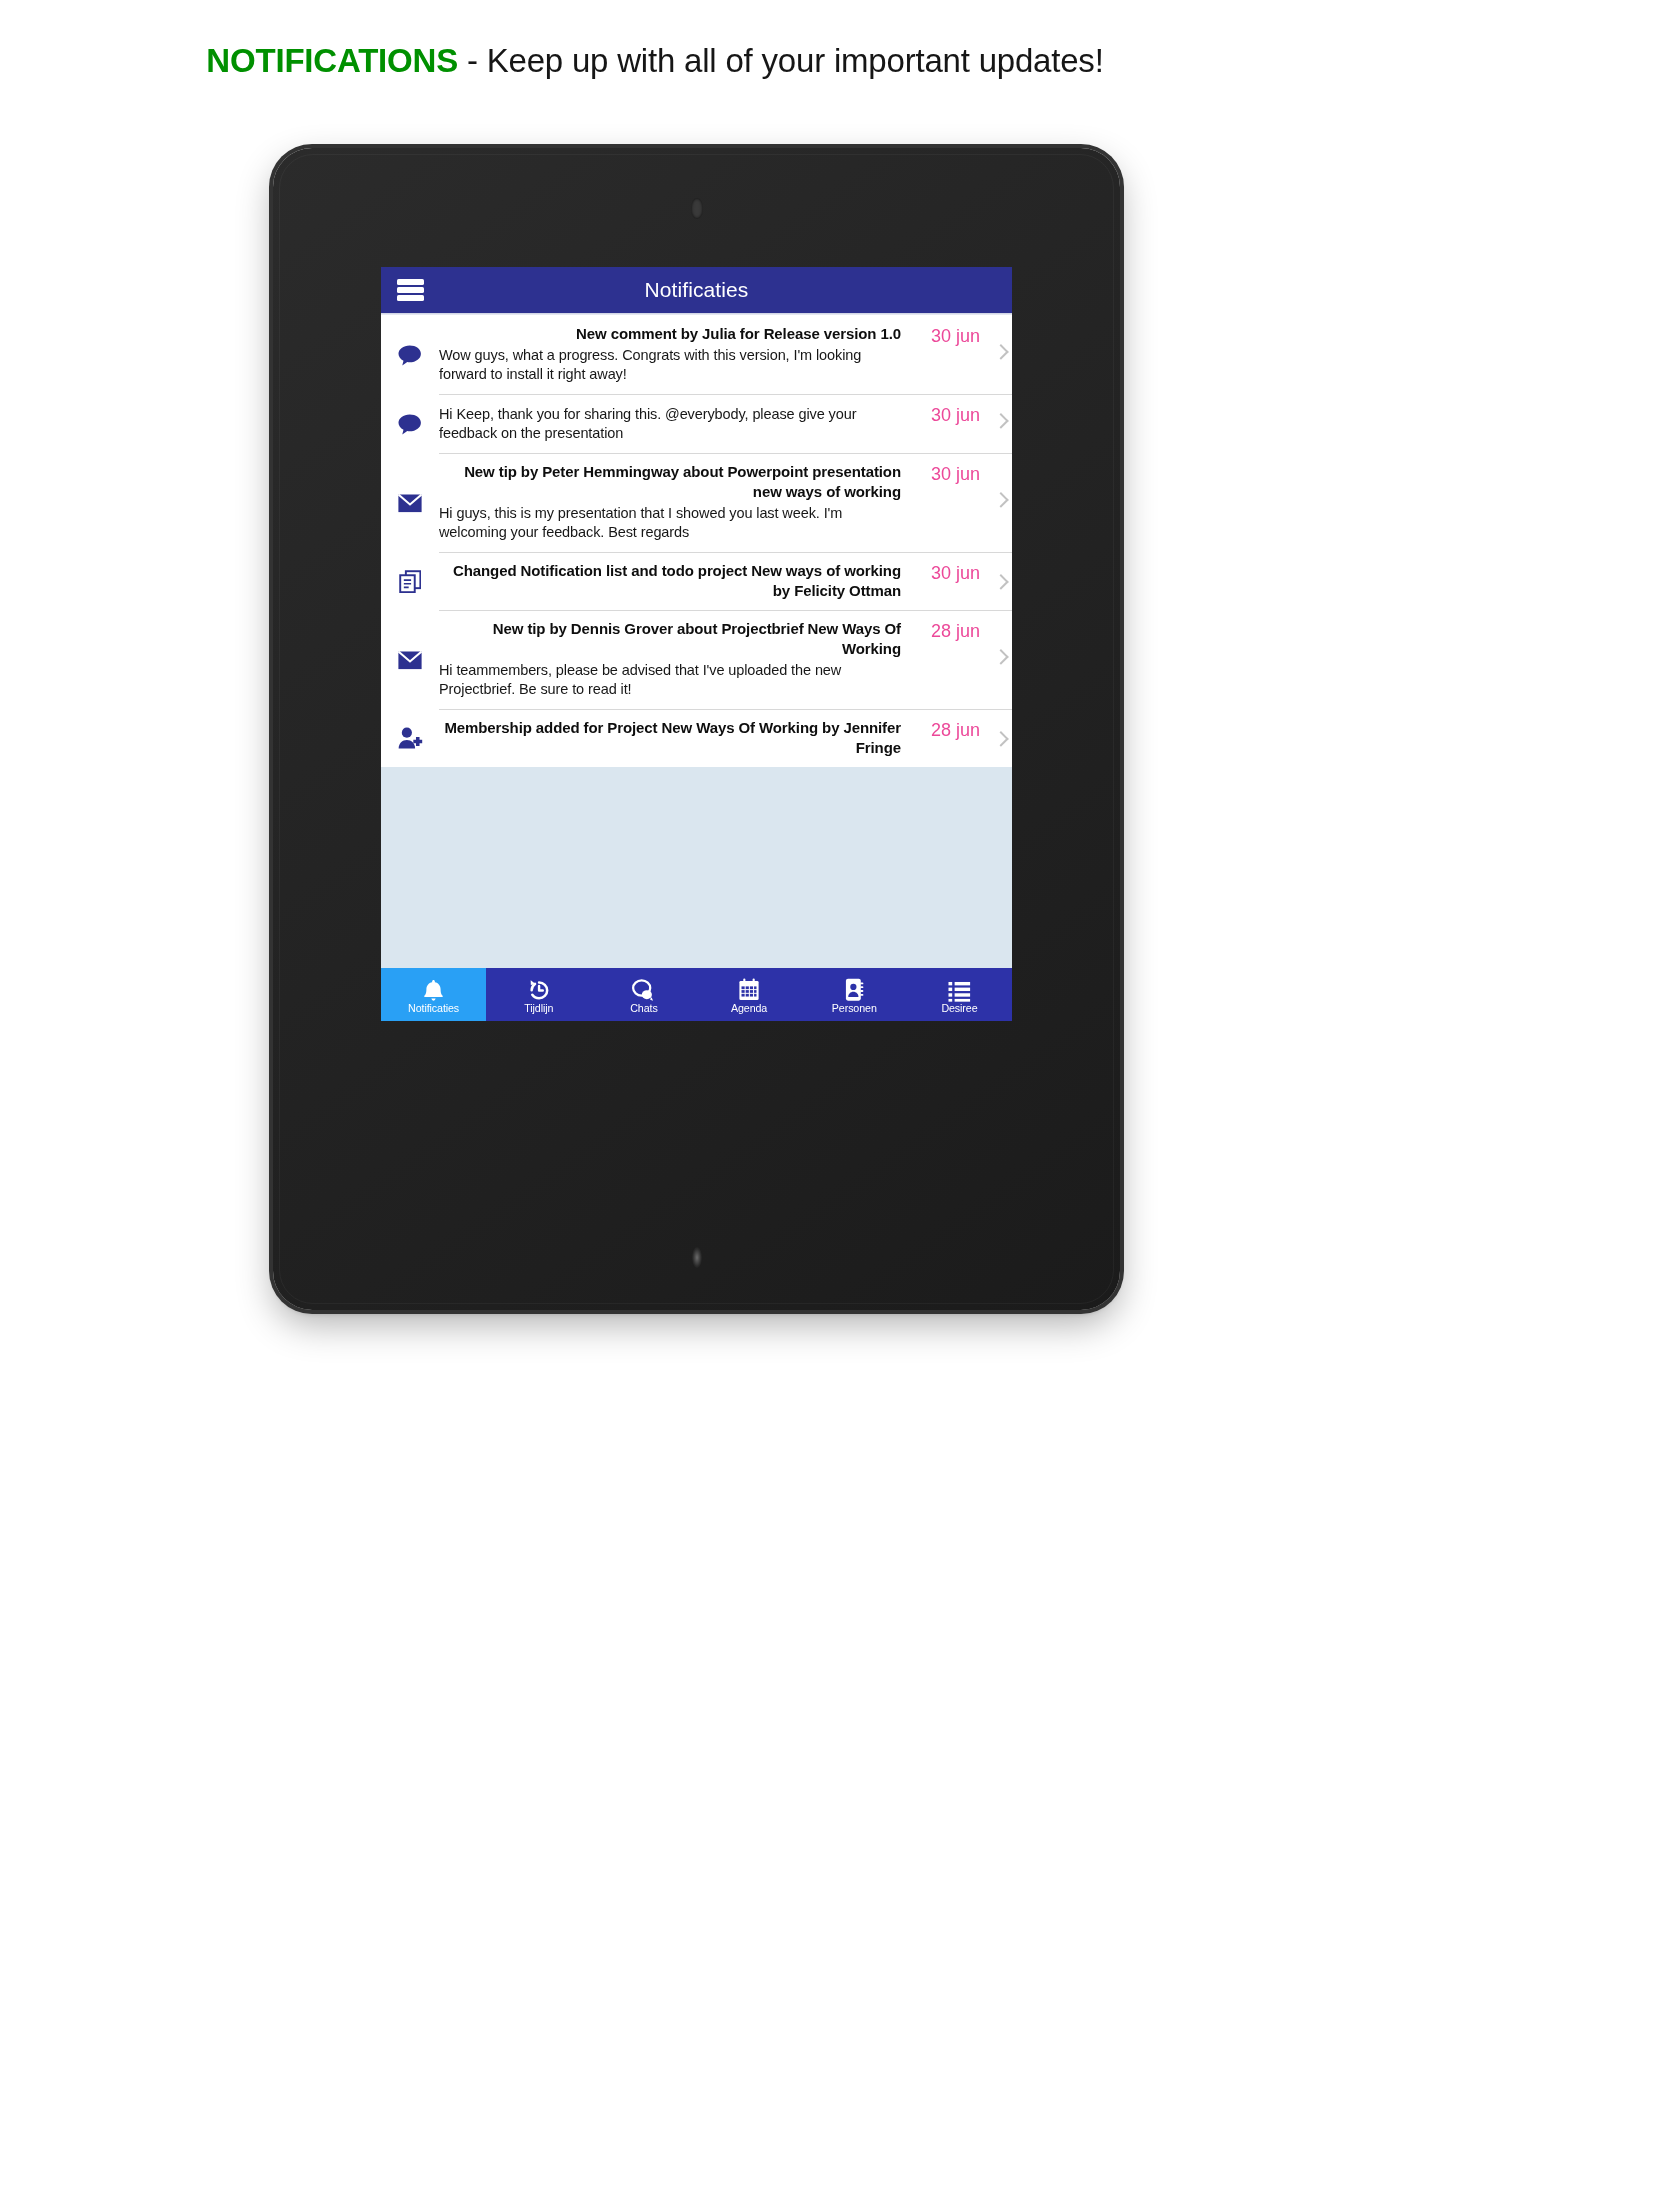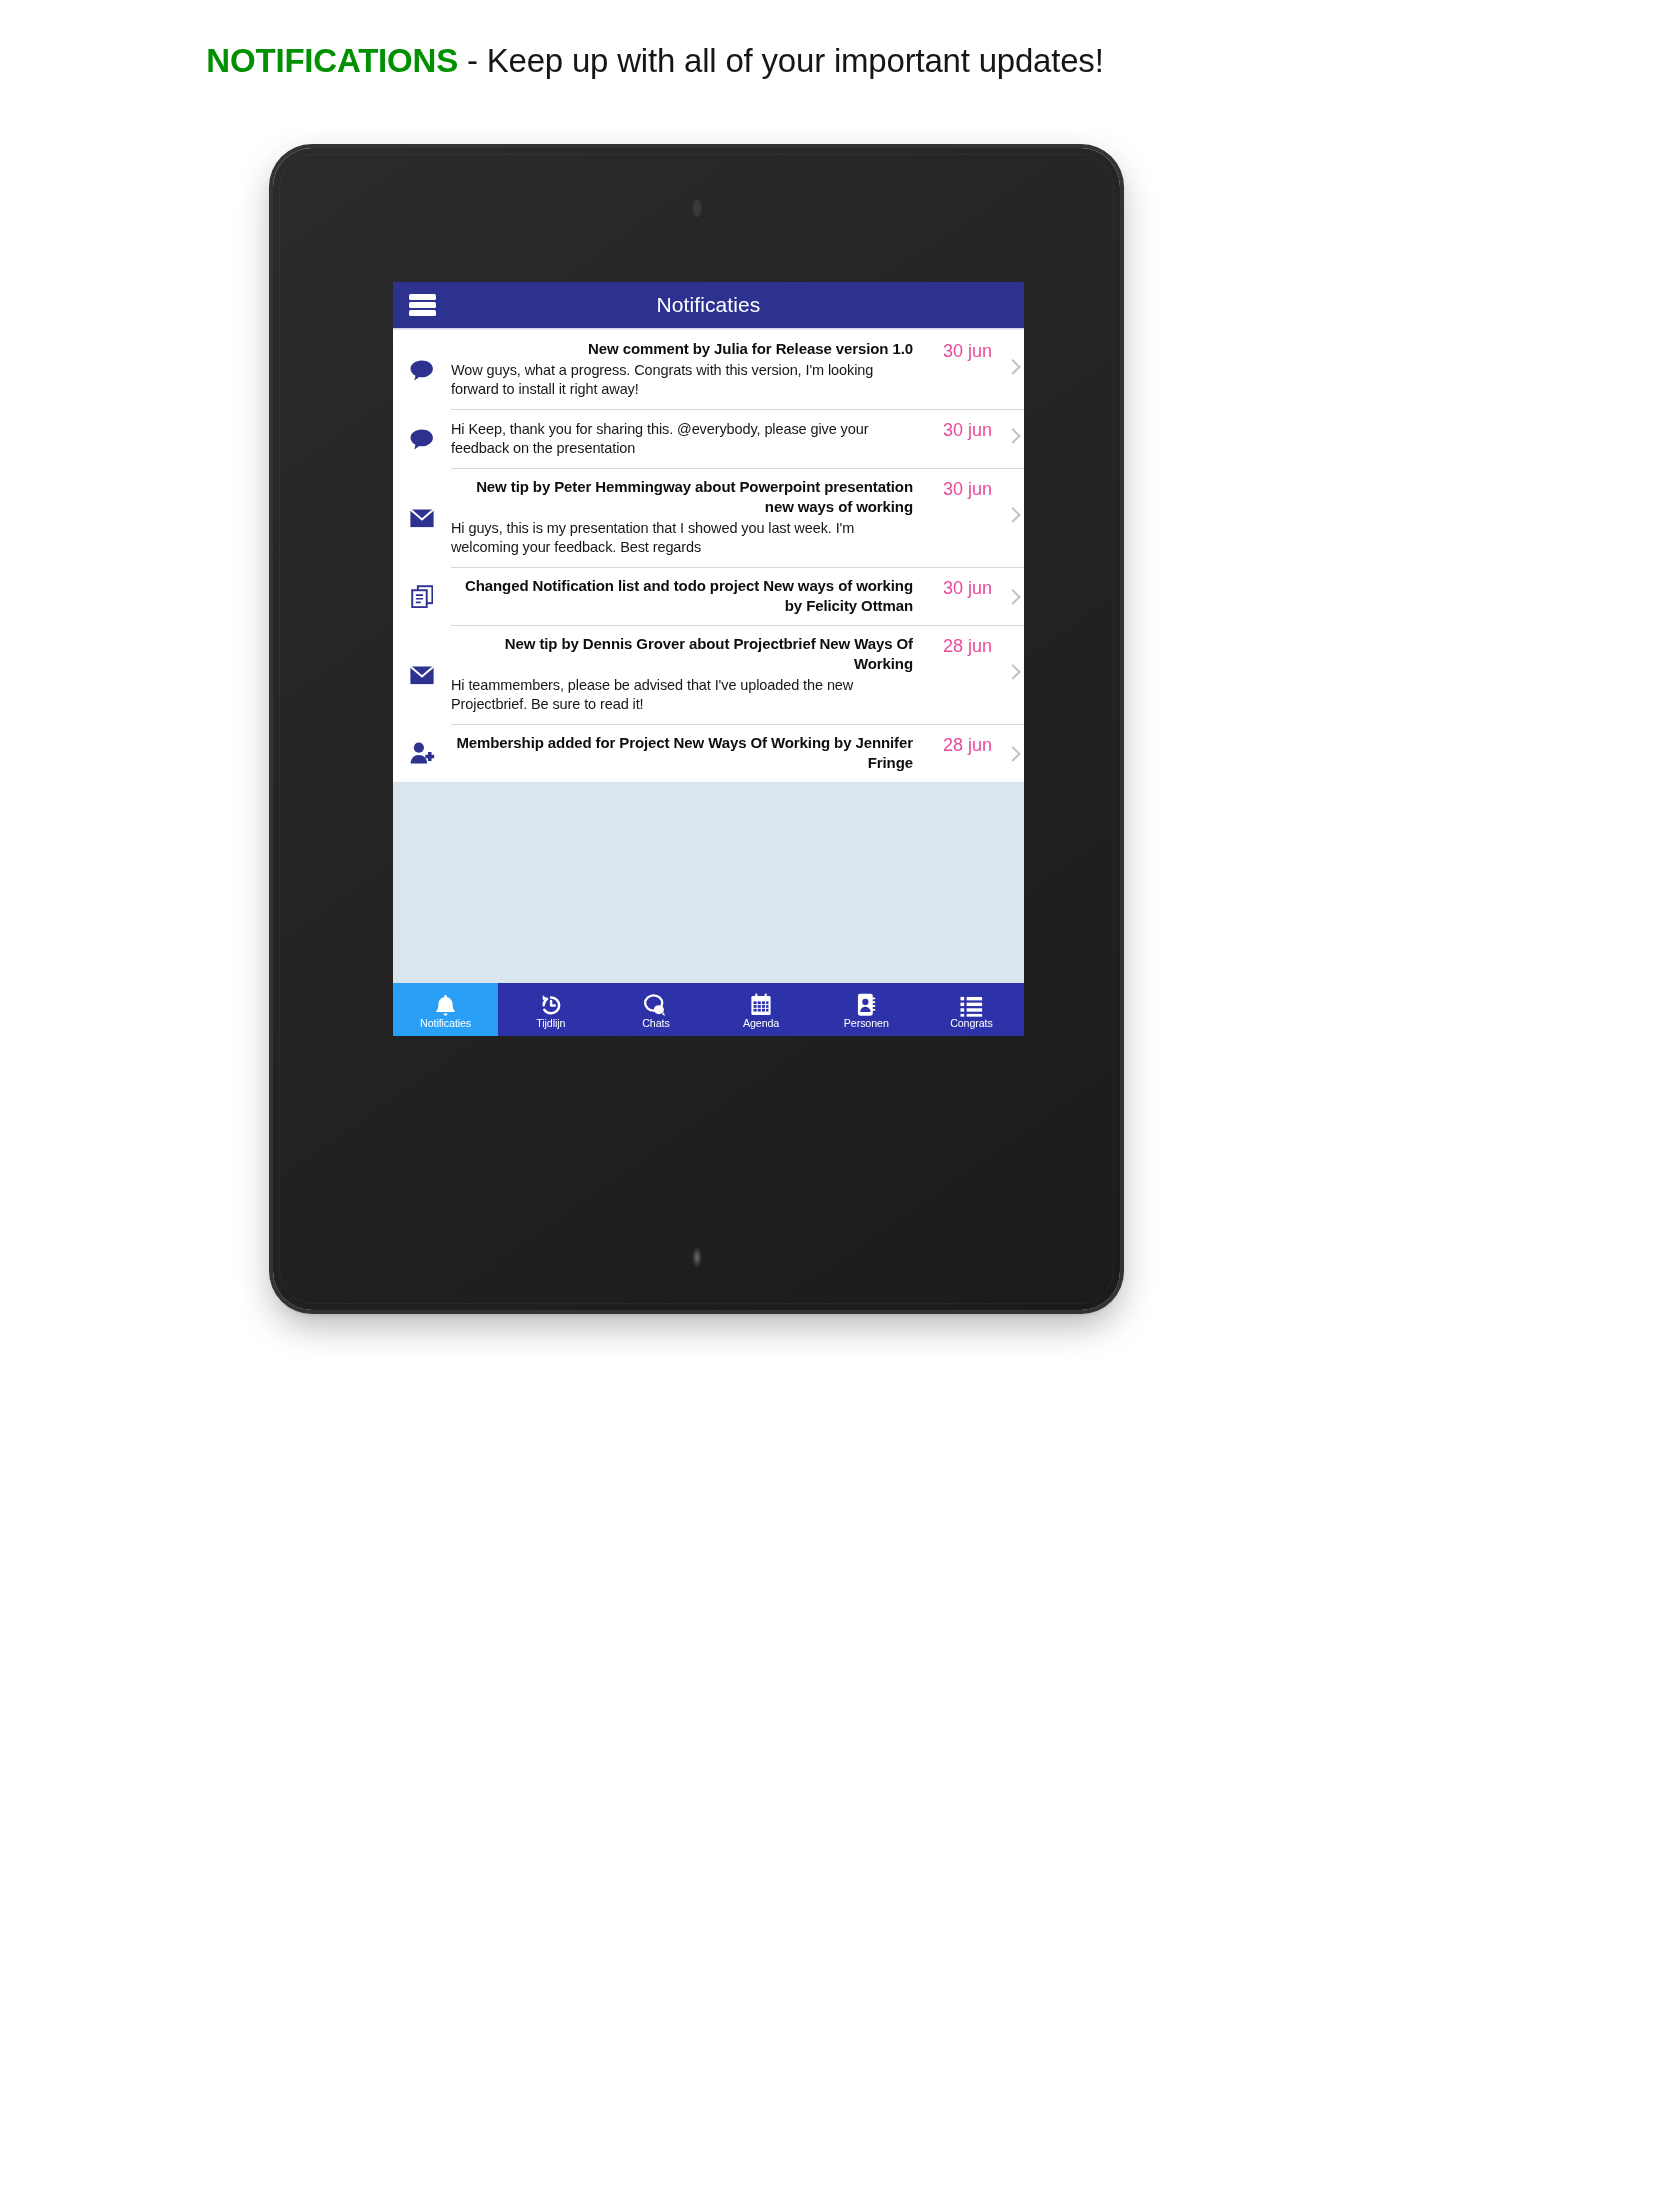--- a/index.html
+++ b/index.html
@@ -75,27 +75,26 @@
     width: 10.5px;
     height: 21px;
     margin-left: -4.8px;
     border-radius: 50%;
     background: radial-gradient(ellipse at center, rgba(255,255,255,0.34) 0%, rgba(255,255,255,0.06) 58%, rgba(255,255,255,0) 76%);
   }
 
   
   .screen {
     position: absolute;
-    left: 120px;
+    left: 108px;
     top: 119px;
     width: 631px;
     height: 754px;
     background: #ffffff;
     overflow: hidden;
-    margin-top: 15px;
   }
 
   
   .appbar {
     position: relative;
     height: 46px;
     background: #2d3190;
     display: flex;
     align-items: center;
   }
@@ -471,21 +470,21 @@
                   <rect x="8.2" y="1.2" width="19.2" height="4.2"></rect>
                   <rect x="0.6" y="8.2" width="4.6" height="4.2"></rect>
                   <rect x="8.2" y="8.2" width="19.2" height="4.2"></rect>
                   <rect x="0.6" y="15.2" width="4.6" height="4.2"></rect>
                   <rect x="8.2" y="15.2" width="19.2" height="4.2"></rect>
                   <rect x="0.6" y="22.2" width="4.6" height="3.4"></rect>
                   <rect x="8.2" y="22.2" width="19.2" height="3.4"></rect>
                 </g>
               </svg>
             </div>
-            <div class="nav-label">Congrats</div>
+            <div class="nav-label">Desiree</div>
           </div>
 
         </div>
 
       </div>
     </div>
   </div>
 </div>
 
 

